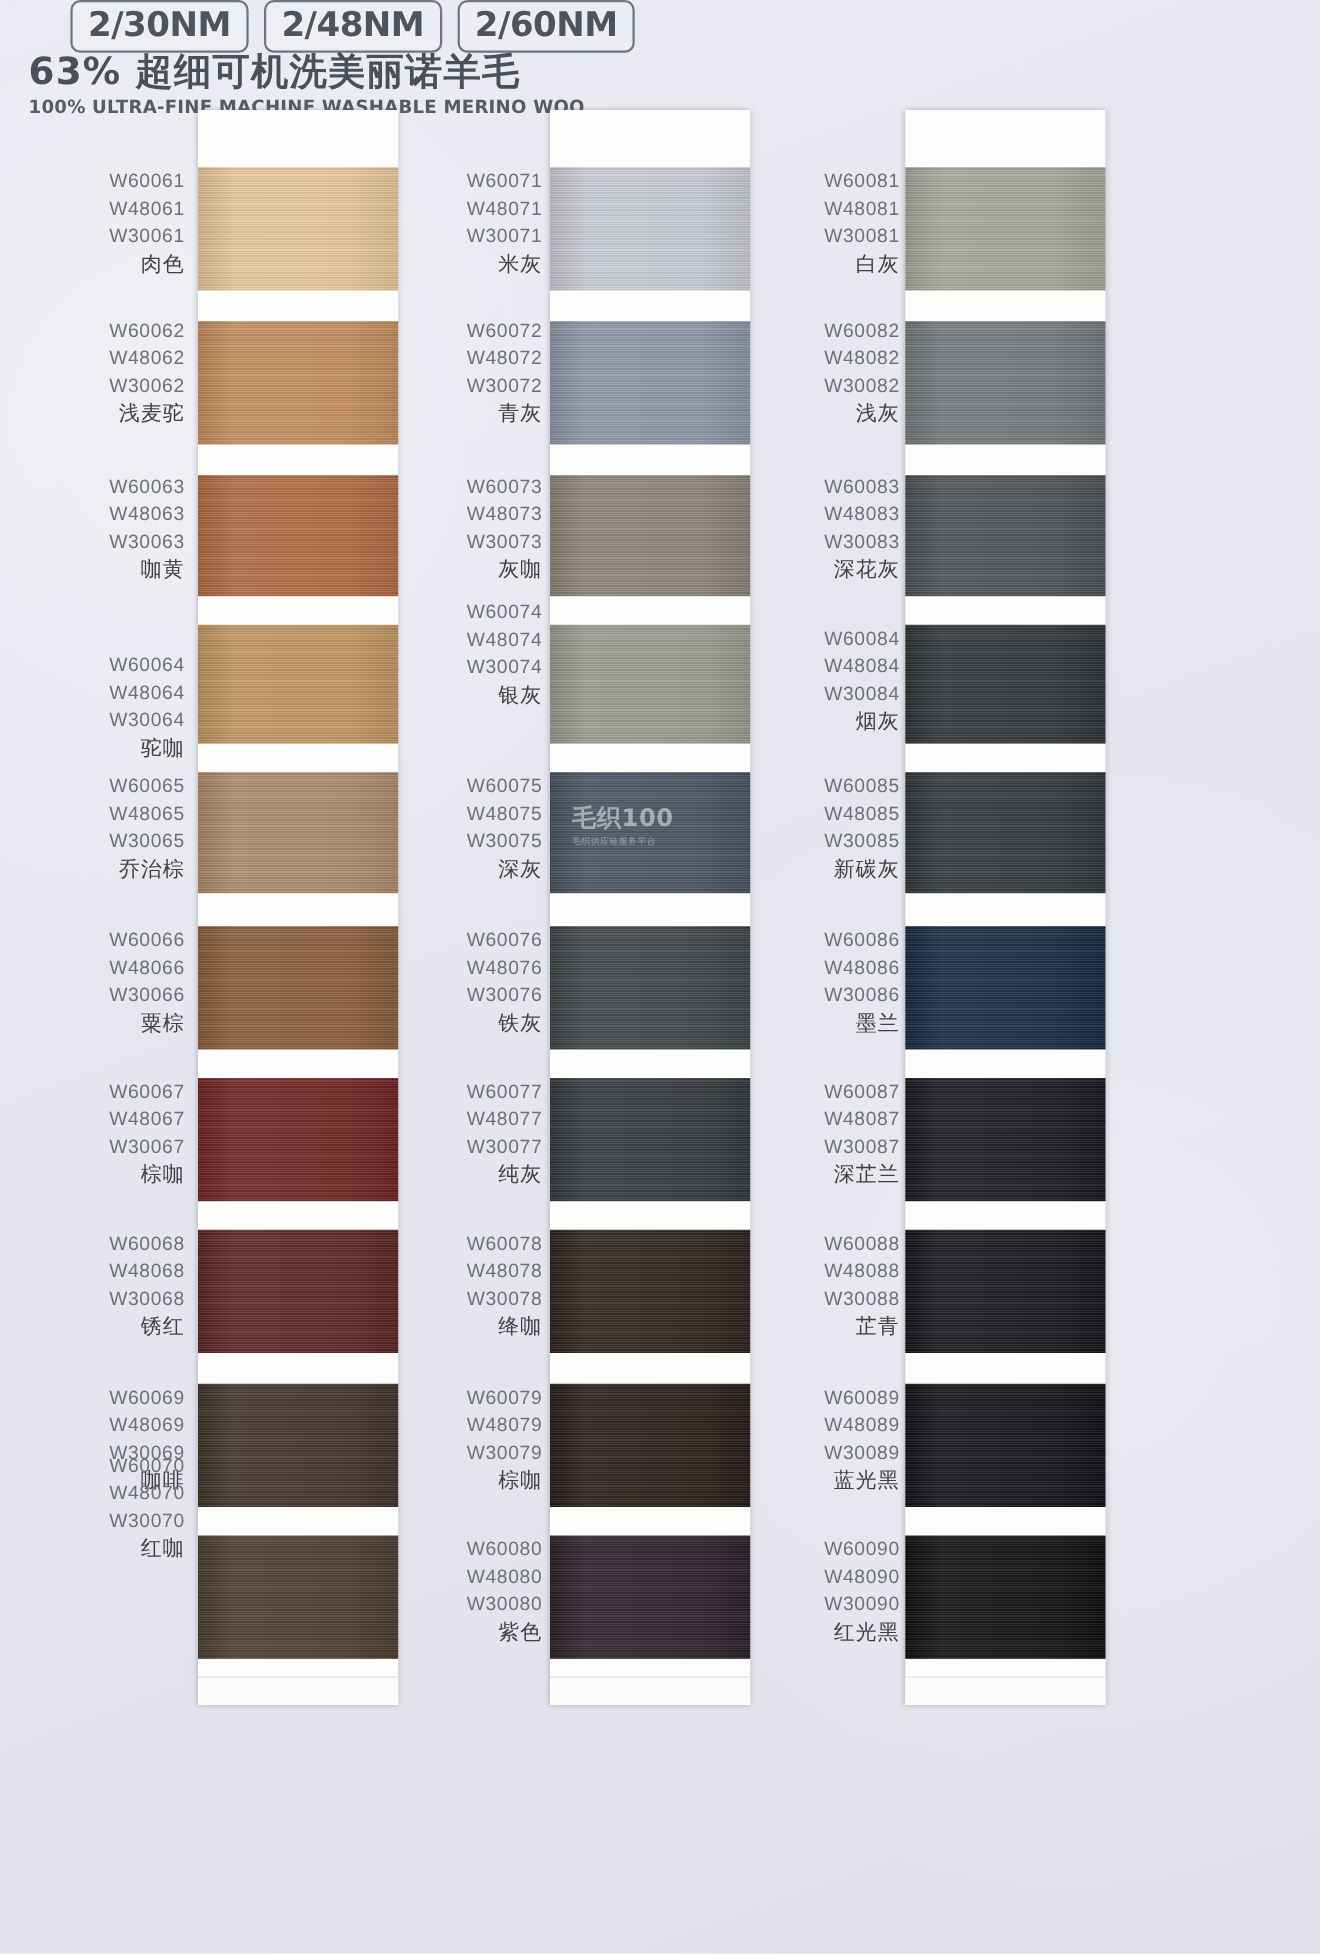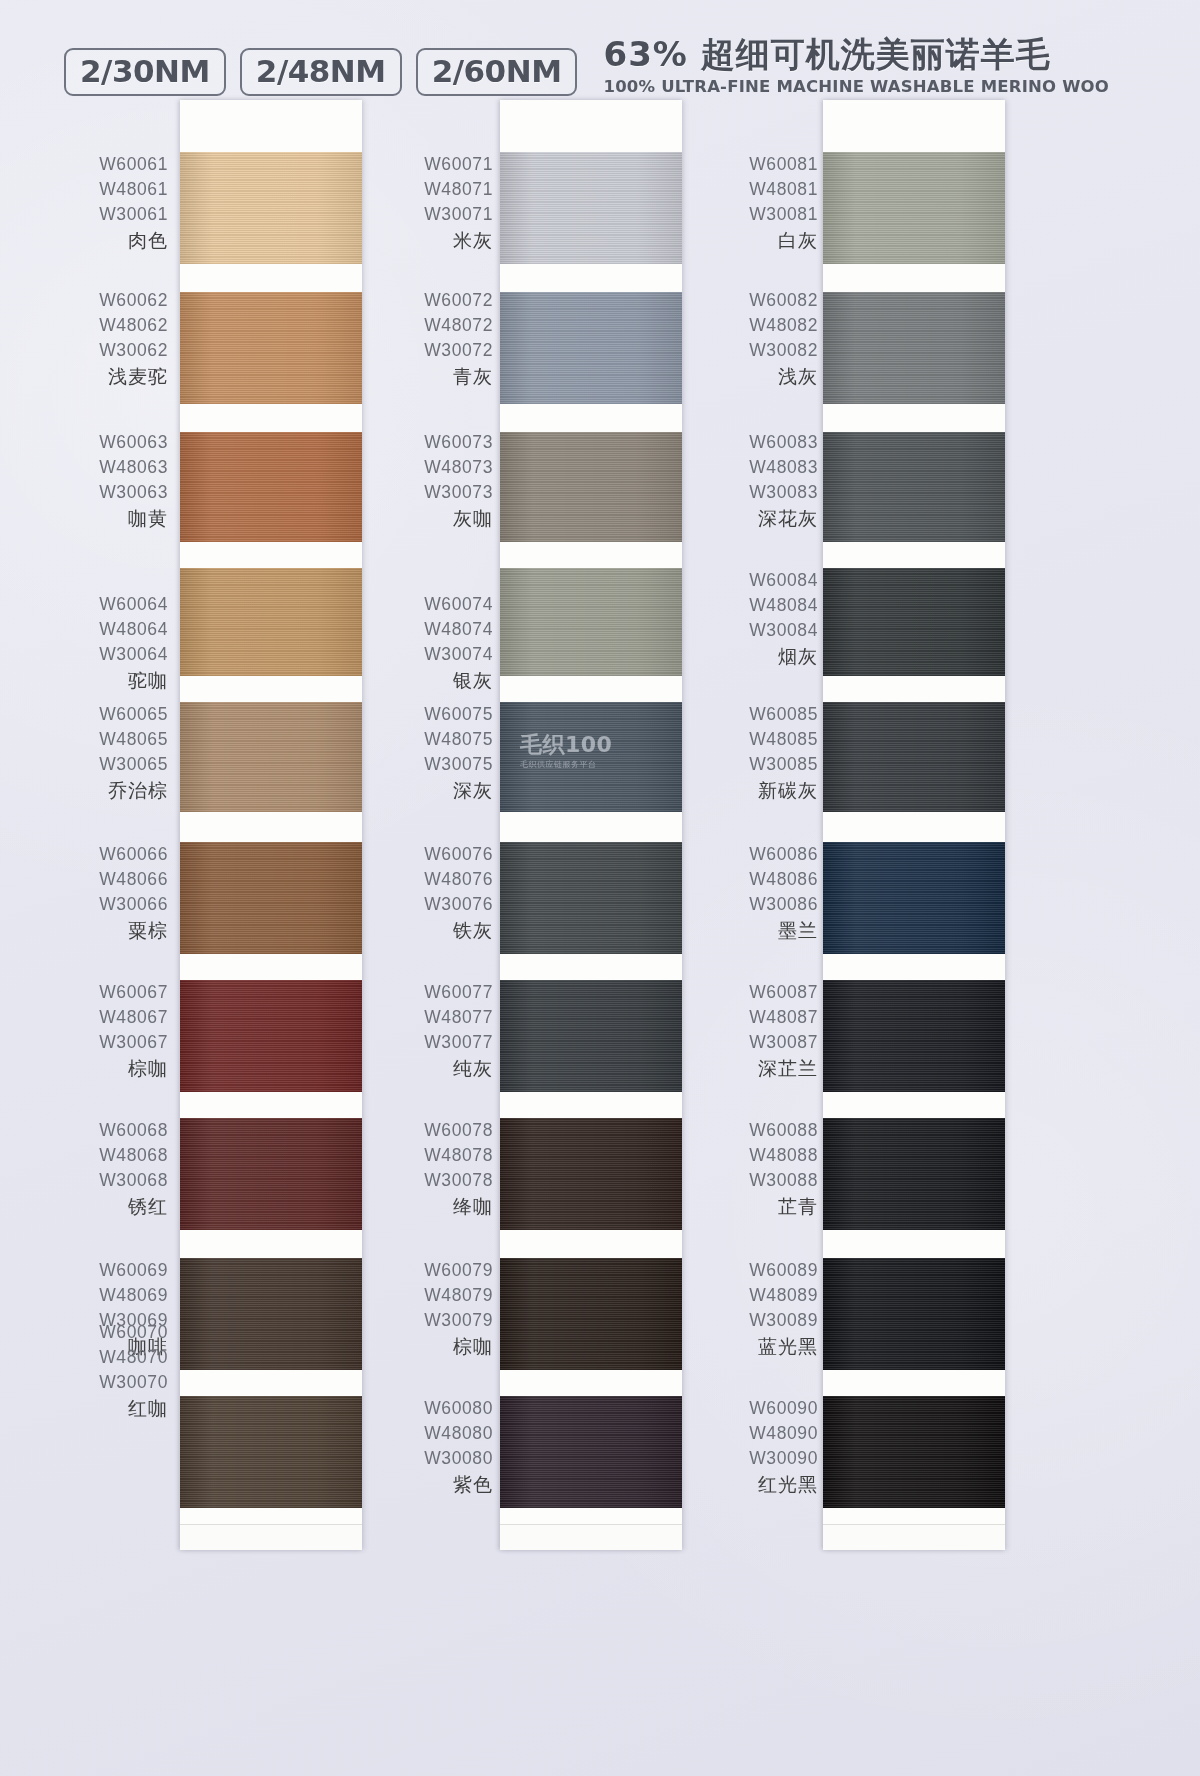--- a/index.html
+++ b/index.html
@@ -10,21 +10,21 @@
   }
   body {
     background: linear-gradient(160deg, #e9eaf2 0%, #e6e7f0 35%, #e3e4ee 70%, #dfe0eb 100%);
     position: relative;
   }
 
   
   .header {
     position: absolute;
     left: 0; top: 0; width: 1200px; height: 96px;
-    display: flex; align-items: flex-end;
+    display: flex; align-items: flex-start; flex-direction: column;
   }
   .nm-badges { display: flex; gap: 14px; margin-left: 64px; }
   .nm-badge {
     border: 2.5px solid #6f7480;
     border-radius: 9px;
     padding: 6px 14px 7px 14px;
     font-size: 31px;
     font-weight: 700;
     letter-spacing: -0.5px;
     color: #4e535e;
@@ -273,21 +273,21 @@
           <span class="code">W48072</span>
           <span class="code">W30072</span>
           <span class="cname">青灰</span>
         </div>
         <div class="lgroup" style="top: 330px;">
           <span class="code">W60073</span>
           <span class="code">W48073</span>
           <span class="code">W30073</span>
           <span class="cname">灰咖</span>
         </div>
-        <div class="lgroup" style="top: 492px;">
+        <div class="lgroup" style="top: 444px;">
           <span class="code">W60074</span>
           <span class="code">W48074</span>
           <span class="code">W30074</span>
           <span class="cname">银灰</span>
         </div>
         <div class="lgroup" style="top: 602px;">
           <span class="code">W60075</span>
           <span class="code">W48075</span>
           <span class="code">W30075</span>
           <span class="cname">深灰</span>

